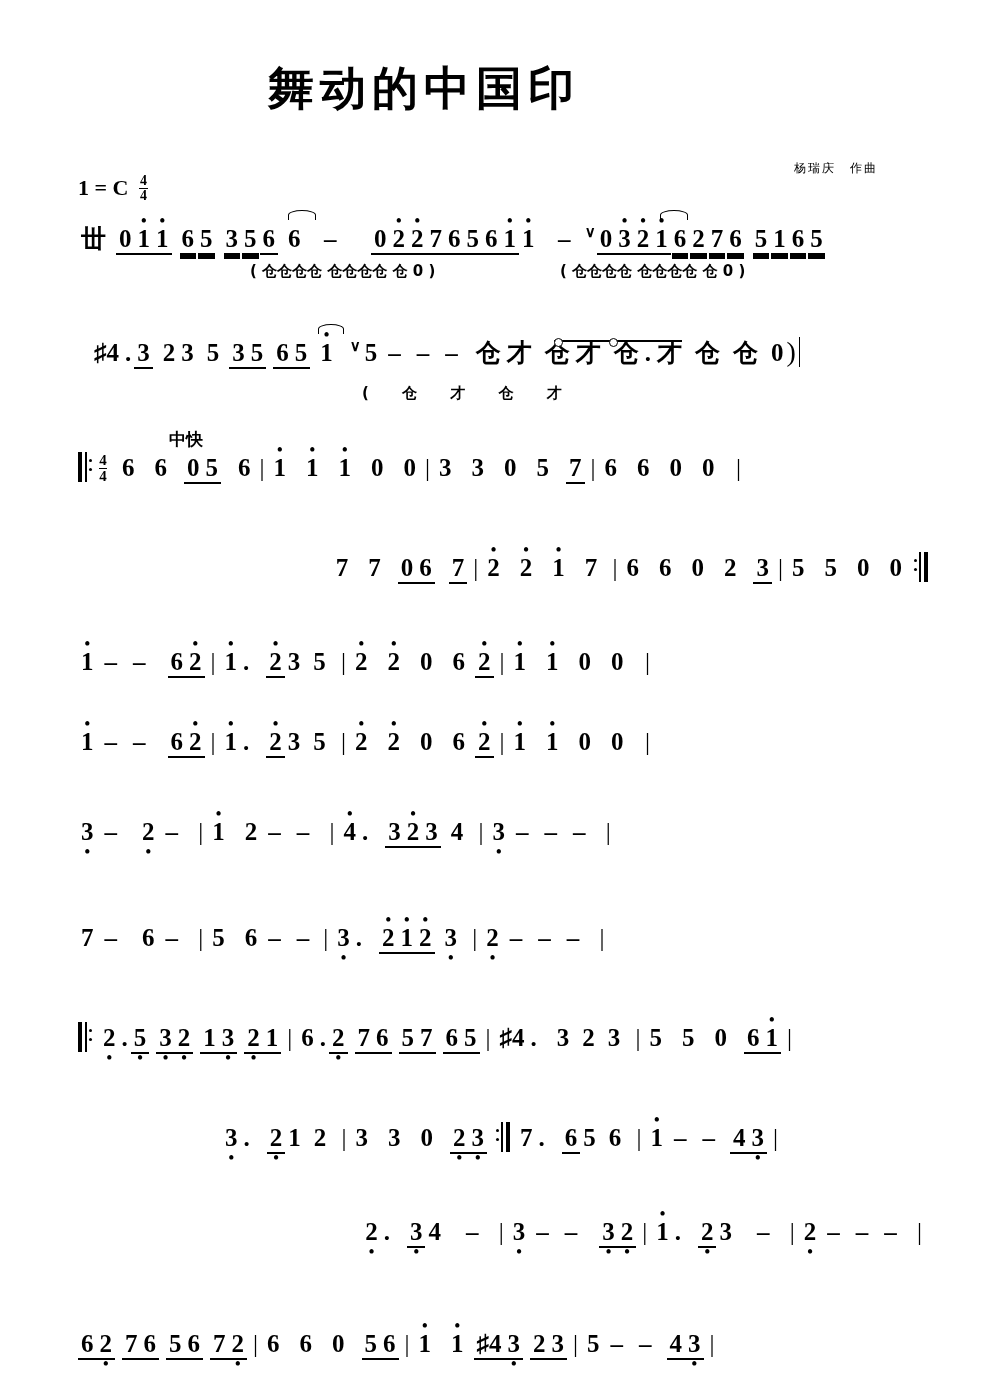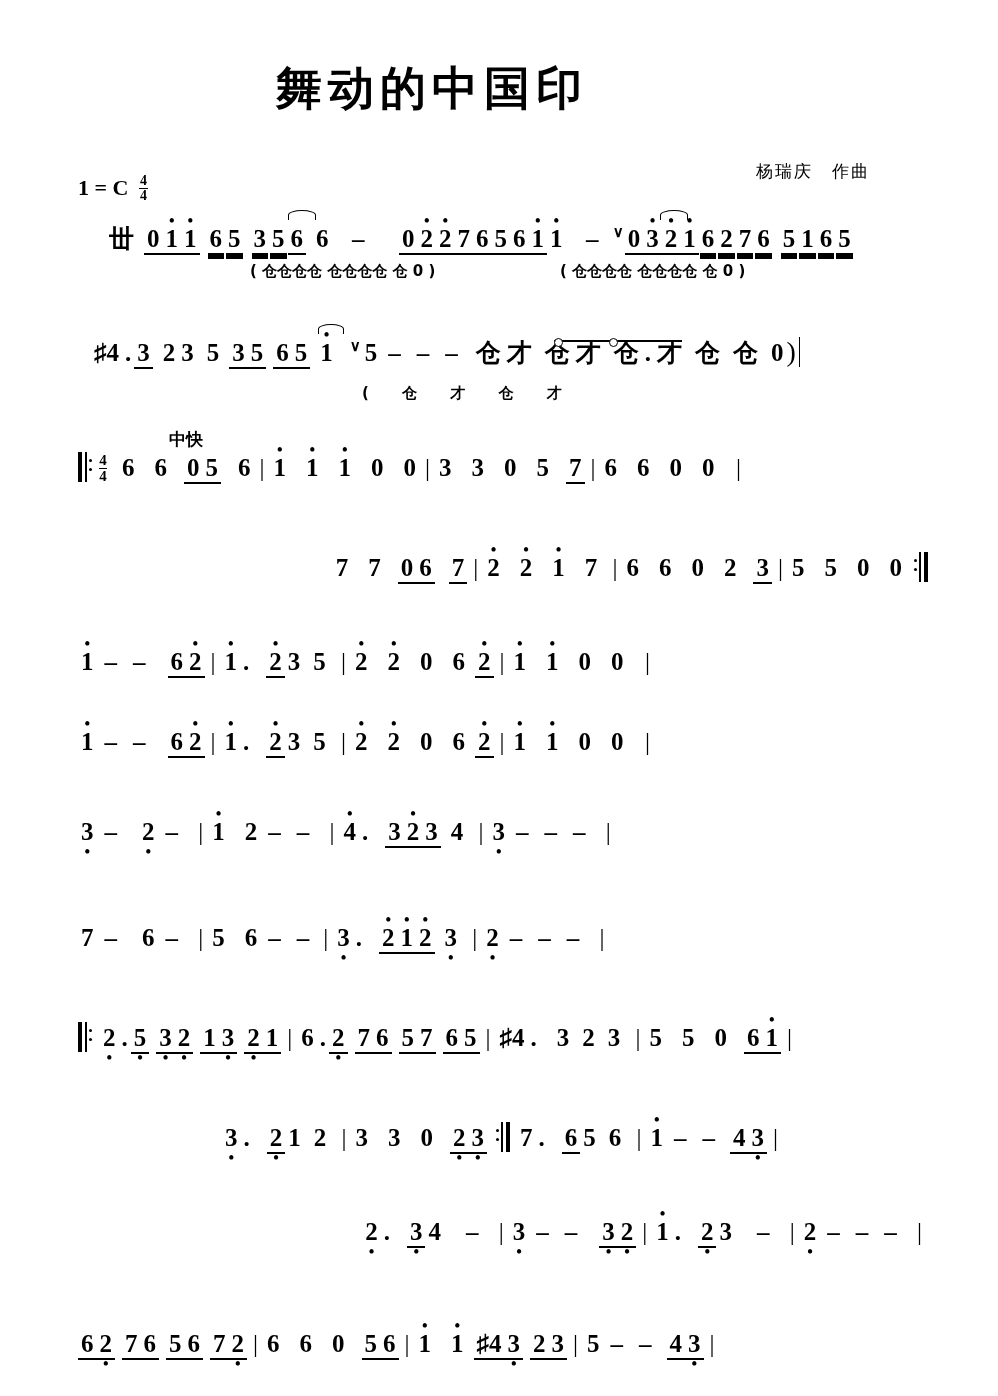--- a/index.html
+++ b/index.html
@@ -1,19 +1,19 @@
 <!DOCTYPE html>
 <html><head>
 <meta charset="utf-8">
 <style>
   html,body{margin:0;padding:0;background:#fff;}
   body{width:998px;height:1396px;font-family:"Liberation Serif",serif;color:#000;position:relative;overflow:hidden;}
   .page{position:relative;width:998px;height:1396px;}
-  .title{position:absolute;top:58px;left:0;width:848px;text-align:center;font-family:"DejaVu Sans",sans-serif;font-weight:bold;font-size:46px;letter-spacing:6px;padding-left:8px;}
-  .composer{position:absolute;top:160px;right:128px;font-family:Liberation Sans, sans-serif;font-size:17px;letter-spacing:2px;}
+  .title{position:absolute;top:58px;left:0;width:848px;text-align:center;font-family:"DejaVu Sans",sans-serif;font-weight:bold;font-size:46px;letter-spacing:6px;}
+  .composer{position:absolute;top:160px;right:120px;font-family:Liberation Sans, sans-serif;font-size:12px;letter-spacing:2px;}
   .keysig{position:absolute;top:175px;left:78px;font-family:"Liberation Serif",serif;font-weight:bold;font-size:22px;}
   .keysig .frac{display:inline-block;vertical-align:middle;font-size:13px;line-height:1;text-align:center;margin-left:5px;position:relative;top:-1px;}
   .keysig .frac span{display:block;font-weight:bold;font-size:14px;}
   .keysig .frac .num{border-bottom:1.6px solid #000;padding:0 1px;}
 
   .staff{position:absolute;left:78px;width:850px;font-family:"Liberation Serif",serif;font-size:25px;font-weight:bold;white-space:nowrap;}
   .sub{position:absolute;font-family:"DejaVu Sans",sans-serif;font-size:15px;font-weight:bold;white-space:nowrap;}
   .tempo{position:absolute;font-family:Liberation Sans, sans-serif;font-size:17px;font-weight:bold;margin-left:34px;}
 
   .n{display:inline-block;position:relative;padding:0 3px;}
@@ -54,21 +54,21 @@
   <div class="composer">杨瑞庆　作曲</div>
 
   <div class="keysig">
     <span>1 = C</span>
     <span class="frac">
       <span class="num">4</span>
       <span>4</span>
     </span>
   </div>
 
-  <div class="staff" style="top:222px;margin-left:28px;">
+  <div class="staff" style="top:222px;">
     <span class="n">丗</span><span class="sp-s"></span><span class="n u1">0</span><span class="n u1 dot-up">1</span><span class="n u1 dot-up">1</span><span class="sp-s"></span><span class="n u2">6</span><span class="n u2">5</span><span class="sp-s"></span><span class="n u2">3</span><span class="n u2">5</span><span class="n u1">6</span><span class="sp-s"></span><span class="n">6</span><span class="dash">&nbsp;&nbsp;–&nbsp;&nbsp;</span><span class="sp"></span><span class="n u1">0</span><span class="n u1 dot-up">2</span><span class="n u1 dot-up">2</span><span class="n u1">7</span><span class="n u1">6</span><span class="n u1">5</span><span class="n u1">6</span><span class="n u1 dot-up">1</span><span class="n dot-up">1</span><span class="dash">&nbsp;&nbsp;–&nbsp;</span><span class="vmark">∨</span><span class="n u1">0</span><span class="n u1 dot-up">3</span><span class="n u1 dot-up">2</span><span class="n u1 dot-up">1</span><span class="n u2">6</span><span class="n u2">2</span><span class="n u2">7</span><span class="n u2">6</span><span class="sp-s"></span><span class="n u2">5</span><span class="n u2">1</span><span class="n u2">6</span><span class="n u2">5</span>
   </div>
   <div class="arc" style="top:210px;left:288px;width:26px;"></div>
   <div class="arc" style="top:210px;left:660px;width:26px;"></div>
 
   <div class="sub" style="top:262px;left:250px;">( 仓仓仓仓 仓仓仓仓 仓 0 )</div>
   <div class="sub" style="top:262px;left:560px;">( 仓仓仓仓 仓仓仓仓 仓 0 )</div>
 
   <div class="staff" style="top:336px;margin-left:13px;">
     <span class="n"><span class="sharp">♯</span>4</span><span class="n">.</span><span class="n u1">3</span><span class="sp-s"></span><span class="n">2</span><span class="n">3</span><span class="sp-s"></span><span class="n">5</span><span class="sp-s"></span><span class="n u1">3</span><span class="n u1">5</span><span class="sp-s"></span><span class="n u1">6</span><span class="n u1">5</span><span class="sp-s"></span><span class="n dot-up">1</span><span class="sp"></span><span class="vmark">∨</span><span class="n">5</span><span class="dash">–</span><span class="dash">–</span><span class="dash">–</span><span class="sp-s"></span><span class="n">仓</span><span class="n">才</span><span class="sp-s"></span><span class="n">仓</span><span class="n">才</span><span class="sp-s"></span><span class="n">仓</span><span class="n">.</span><span class="n">才</span><span class="sp-s"></span><span class="n">仓</span><span class="sp-s"></span><span class="n">仓</span><span class="sp-s"></span><span class="n">0</span><span class="paren">)</span><span class="thinbar"></span>

